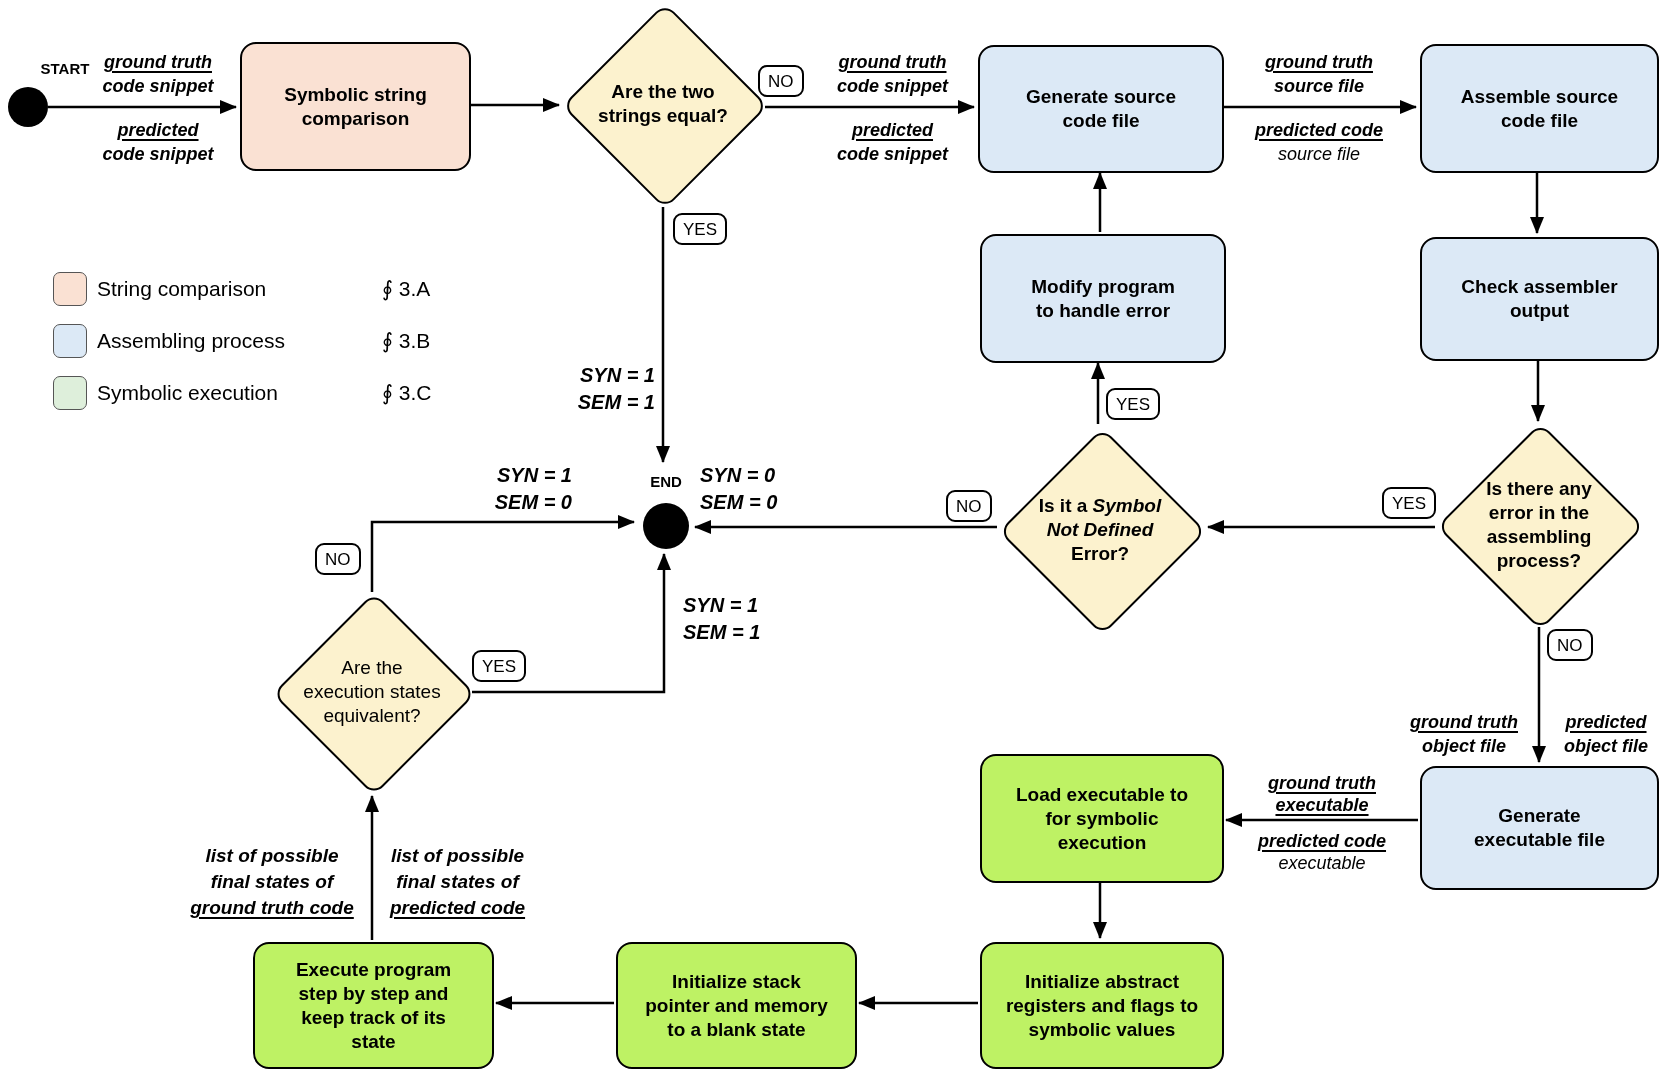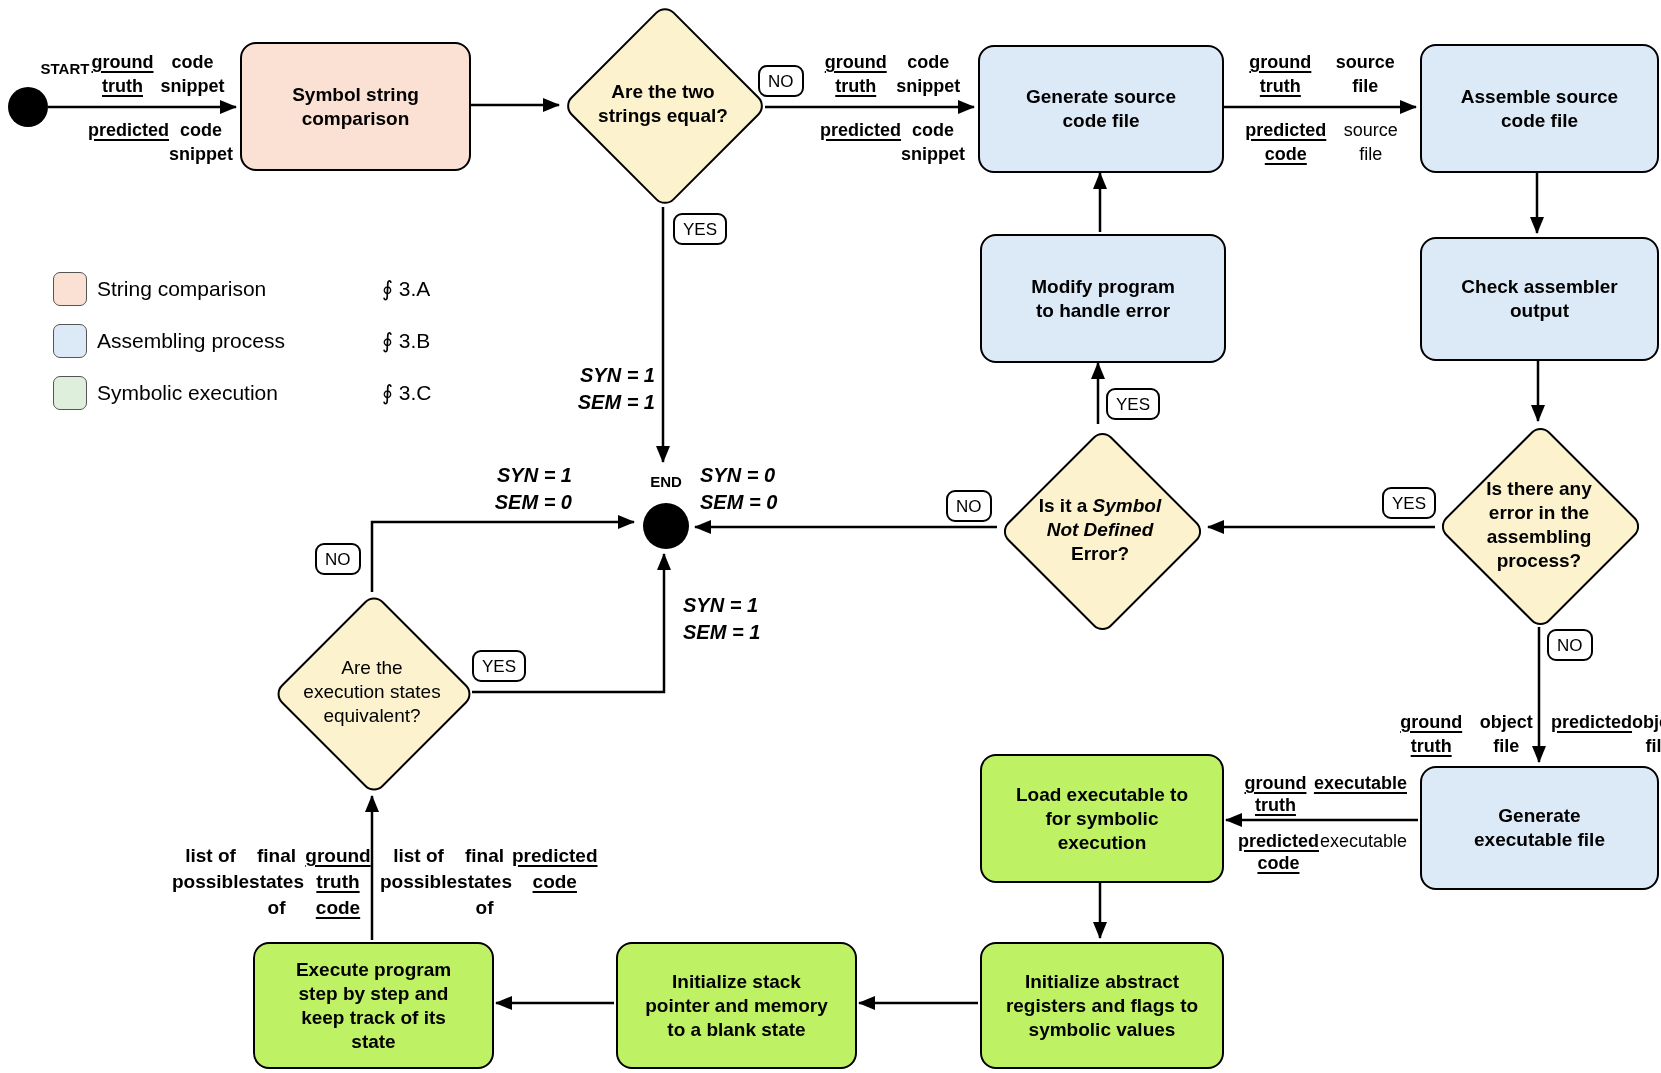--- a/index.html
+++ b/index.html
@@ -20,22 +20,22 @@
   .dtext{position:absolute;z-index:3;display:flex;flex-direction:column;align-items:center;
          justify-content:center;text-align:center;font-weight:bold;font-size:19px;line-height:24px;}
   .dtext.reg{font-weight:normal;}
 
   .terminal{position:absolute;z-index:3;background:#000;border-radius:50%;}
   .tlabel{position:absolute;z-index:3;font-weight:bold;font-size:15px;text-align:center;}
 
   .badge{position:absolute;z-index:4;background:#fff;border:2px solid #000;border-radius:9px;
          font-weight:normal;font-size:17px;line-height:1;padding:6px 8px 5px 8px;}
 
-  .elabel{position:absolute;z-index:3;display:flex;
-          text-align:center;font-size:18px;line-height:24px;}
+  .elabel{position:absolute;z-index:3;display:flex;flex-direction:column;
+          text-align:center;font-size:18px;line-height:24px;font-style:italic;}
   .elabel .eu{font-weight:bold;text-decoration:underline;text-decoration-thickness:2px;text-underline-offset:3px;}
   .elabel .eb{font-weight:bold;}
   .elabel .ei{font-weight:normal;}
 
   .result{position:absolute;z-index:3;font-weight:bold;font-size:20px;line-height:27px;font-style:italic;}
   .r-right{text-align:right;}
   .r-left{text-align:left;}
 
   .legend-row{position:absolute;z-index:3;display:flex;align-items:center;}
   .swatch{width:32px;height:32px;border:1.5px solid #555;border-radius:7px;flex:none;}
@@ -73,21 +73,21 @@
     <path class="wire" d="M472 692 H664 V554" marker-end="url(#ah)"></path>
     <path class="wire" d="M997 527 H695" marker-end="url(#ah)"></path>
   </svg>
 
   <div class="tlabel" style="left:0;top:60px;width:58px;padding-left:36px;">START</div>
   <div class="terminal" style="left:8px;top:87px;width:40px;height:40px;"></div>
   <div class="tlabel" style="left:640px;top:473px;width:52px;">END</div>
   <div class="terminal" style="left:643px;top:503px;width:46px;height:46px;"></div>
 
   <div class="node peach" style="left:240px;top:42px;width:227px;height:125px;">
-    <div>Symbol string</div>
+    <div>Symbolic string</div>
     <div>comparison</div>
   </div>
   <div class="node blue" style="left:978px;top:45px;width:242px;height:124px;">
     <div>Generate source</div>
     <div>code file</div>
   </div>
   <div class="node blue" style="left:1420px;top:44px;width:235px;height:125px;">
     <div>Assemble source</div>
     <div>code file</div>
   </div>

